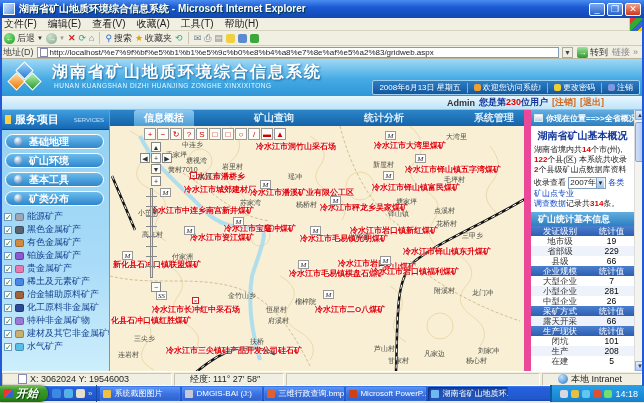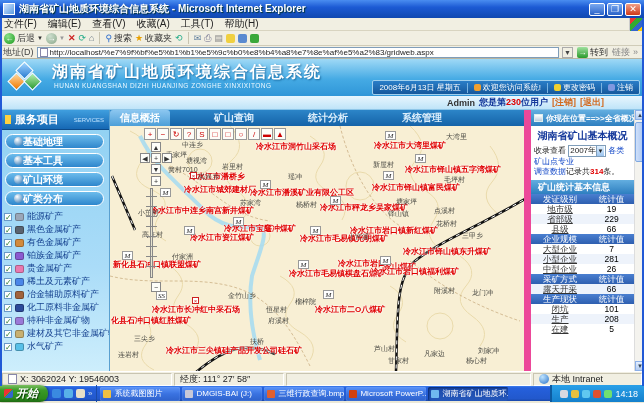--- a/index.html
+++ b/index.html
@@ -63,29 +63,29 @@
   
   .sidebar{position:absolute;left:0;top:110px;width:110px;height:261px;
     background:linear-gradient(180deg,#8fd0f2,#aadcf8 60%,#cdeefc);border-right:1px solid #5aa0d0;overflow:hidden;}
   .sb-head{height:20px;background:linear-gradient(180deg,#3f9ede,#1668b4);color:#fff;
     display:flex;align-items:center;padding:0 5px;border-bottom:1px solid #0d4a88;}
   .sb-head .dot{width:6px;height:9px;background:#ffd040;margin-right:4px;}
   .sb-head .t{font-weight:bold;font-size:11px;flex:1;}
   .sb-head .en{font-size:6px;color:#bfe2ff;}
   .sb-group{margin:4px 5px 0 5px;height:15px;border-radius:8px;color:#fff;font-weight:bold;font-size:10px;
     background:linear-gradient(180deg,#6cbcec,#2e86cc);border:1px solid #ffffff;
-    display:flex;align-items:center;padding-left:8px;}
+    display:flex;align-items:center;padding-left:8px;gap:6px;}
   .sb-group .go{width:9px;height:9px;border-radius:50%;background:radial-gradient(circle at 35% 30%,#fff,#1a6ab0);font-size:0;}
   .sb-list{margin-top:4px;}
   .sb-item{display:flex;align-items:center;height:13px;padding-left:4px;gap:3px;font-size:9px;color:#15418f;white-space:nowrap;}
   .cbx{width:8px;height:8px;background:#fff;border:1px solid #6a9ac8;color:#2a7a2a;font-size:8px;line-height:7px;text-align:center;flex:none;}
   .mico{width:9px;height:8px;border-radius:2px;flex:none;border:1px solid rgba(0,0,0,.25);}
   
   .tabsbar{position:absolute;left:110px;top:110px;width:414px;height:16px;
-    background:linear-gradient(180deg,#2c85c8,#1563a8);display:flex;align-items:flex-end;gap:34px;}
+    background:linear-gradient(180deg,#2c85c8,#1563a8);display:flex;align-items:flex-end;padding-left:24px;gap:34px;justify-content:space-between;}
   .tab{height:16px;line-height:16px;padding:0 10px;color:#dceefb;font-size:10px;font-weight:bold;}
   .tab.active{background:linear-gradient(180deg,#8cc7f0,#4d9fd8);color:#fff;border-radius:3px 3px 0 0;}
   .map{position:absolute;left:110px;top:126px;width:414px;height:245px;background:#f8efd4;overflow:hidden;}
   .map svg{position:absolute;left:0;top:0;}
   .mine{position:absolute;color:#e00000;font-weight:bold;font-size:8px;white-space:nowrap;text-shadow:0 0 2px #fff,0 0 2px #fff;}
   .place{position:absolute;color:#4a4a44;font-size:7px;white-space:nowrap;}
   .mmark{position:absolute;width:11px;height:9px;background:#fff;border:1px solid #999;
     font-family:"Liberation Serif",serif;font-style:italic;font-size:7px;line-height:8px;text-align:center;color:#222;}
   .rmark{position:absolute;width:7px;height:7px;background:#fff;border:1px solid #cc2020;color:#cc2020;font-size:6px;line-height:6px;text-align:center;}
   .maptools{position:absolute;left:34px;top:2px;display:flex;gap:1px;}
@@ -108,31 +108,31 @@
   .ysel{display:inline-block;border:1px solid #7f9db9;background:#fff;font-size:8px;padding:0 1px;}
   .ysel .ar{display:inline-block;width:8px;background:linear-gradient(180deg,#dff0ff,#9cc4ee);border-left:1px solid #7f9db9;text-align:center;font-size:6px;}
   .p-sect{height:14px;margin-top:2px;background:linear-gradient(180deg,#63aee0,#2e7fc0);color:#fff;
     font-size:9px;font-weight:bold;display:flex;align-items:center;padding-left:4px;gap:3px;}
   .stats{font-size:8.5px;}
   .srow{display:flex;height:10px;line-height:10px;}
   .srow .c1{width:62px;text-align:center;}
   .srow .c2{width:48px;text-align:center;}
   .srow.hdr{background:linear-gradient(180deg,#4a7fd0,#2e5fb0);color:#fff;font-weight:normal;}
   .srow.odd{background:#eef3fb;}
-  .srow .lbl{text-decoration:underline;color:#333;}
+  .srow .lbl{color:#333;}
   
   .vscroll{position:absolute;left:634px;top:110px;width:10px;height:261px;background:#f4f3ee;border-left:1px solid #ddd;}
   .sbtn{position:absolute;left:0;width:10px;height:10px;background:linear-gradient(180deg,#e4efff,#b4ccf0);
     border:1px solid #8cb0e8;font-size:6px;text-align:center;line-height:9px;color:#345;}
   .sthumb{position:absolute;left:0;top:12px;width:10px;height:40px;background:linear-gradient(90deg,#cfe0fa,#a8c4f0);border:1px solid #7fa8e0;border-radius:2px;}
   
   .statusbar{position:absolute;left:0;top:371px;width:644px;height:15px;background:#f1efe2;
     border-top:1px solid #fff;display:flex;align-items:center;font-size:9px;color:#222;}
   .scell{display:flex;align-items:center;height:13px;border:1px solid;border-color:#c8c4b0 #fff #fff #c8c4b0;
-    padding:0 5px;margin-left:2px;white-space:nowrap;gap:3px;}
+    padding:0 15px;margin-left:2px;white-space:nowrap;gap:3px;}
   .scell.grow{flex:1;}
   .sico{width:9px;height:10px;background:#fff;border:1px solid #88a;}
   .gico{width:10px;height:10px;border-radius:50%;background:radial-gradient(circle at 35% 30%,#bfe4ff,#2a72c8);}
   
   .taskbar{position:absolute;left:0;top:386px;width:644px;height:15px;
     background:linear-gradient(180deg,#3f80f0 0%,#2560dc 12%,#2258cc 85%,#1847a8 100%);display:flex;align-items:center;}
   .startbtn{height:17px;width:48px;border-radius:0 8px 8px 0;
     background:linear-gradient(180deg,#7cc060 0%,#3a9a28 30%,#2c8a1c 80%,#1e6a12 100%);
     color:#fff;font-weight:bold;font-style:italic;font-size:11px;display:flex;align-items:center;gap:3px;padding-left:4px;
     text-shadow:1px 1px 1px #0a3a06;box-shadow:1px 0 2px rgba(0,0,0,.4);}
@@ -254,25 +254,25 @@
       <span class="t">服务项目</span>
       <span class="en">SERVICES</span>
     </div>
     <div id="sb-groups">
         <div class="sb-group">
           <span class="go"></span>
           <span>基础地理</span>
         </div>
         <div class="sb-group">
           <span class="go"></span>
-          <span>基本工具</span>
+          <span>矿山环境</span>
         </div>
         <div class="sb-group">
           <span class="go"></span>
-          <span>矿山环境</span>
+          <span>基本工具</span>
         </div>
         <div class="sb-group">
           <span class="go"></span>
           <span>矿类分布</span>
         </div>
       </div>
     <div class="sb-list" id="sb-minerals">
         <div class="sb-item">
           <span class="cbx">✓</span>
           <span class="mico" style="background: rgb(154, 167, 184);"></span>
@@ -486,20 +486,24 @@
       <div class="stick" style="top:140px;"></div>
   </div>
 
   <div class="panel">
     <div class="p-bread">
       <span class="bico"></span>
       <span>你现在位置==&gt;&gt;全省概况</span>
     </div>
     <div class="p-title">湖南省矿山基本概况</div>
     <div class="p-text">
+      <span>湖南省境内共</span><span class="rn">14</span><span>个市(州), </span><span class="rn">122</span><span>个县(区)</span>
+      <span>本系统共收录</span><span class="rn">2</span><span>个县级矿山点数据库资料</span>
+    </div>
+    <div class="p-text">
       <span>收录查看</span>
       <span class="ysel"><span>2007年</span><span class="ar">▼</span></span>
       <span class="lk">各类矿山点专业</span><br>
       <span class="lk">调查数据</span><span>记录共</span><span class="rn">314</span><span>条。</span>
     </div>
     <div class="p-sect">
       <span class="bico"></span>
       <span>矿山统计基本信息</span>
     </div>
     <div class="stats" id="stats">
@@ -571,21 +575,21 @@
 
   <div class="statusbar">
     <div class="scell" style="width:170px;">
       <span class="sico"></span>
       <span>X: 3062024  Y: 19546003</span>
     </div>
     <div class="scell" style="width:110px;">
         <span>经度: 111° 27′ 58″</span>
       </div>
     <div class="scell grow"></div>
-    <div class="scell" style="width:109px;margin-right:2px;">
+    <div class="scell" style="width:100px;margin-right:2px;">
       <span class="gico"></span>
       <span>本地 Intranet</span>
     </div>
   </div>
 
   <div class="taskbar">
     <div class="startbtn">
       <span class="flag"></span>
       <span>开始</span>
     </div>

